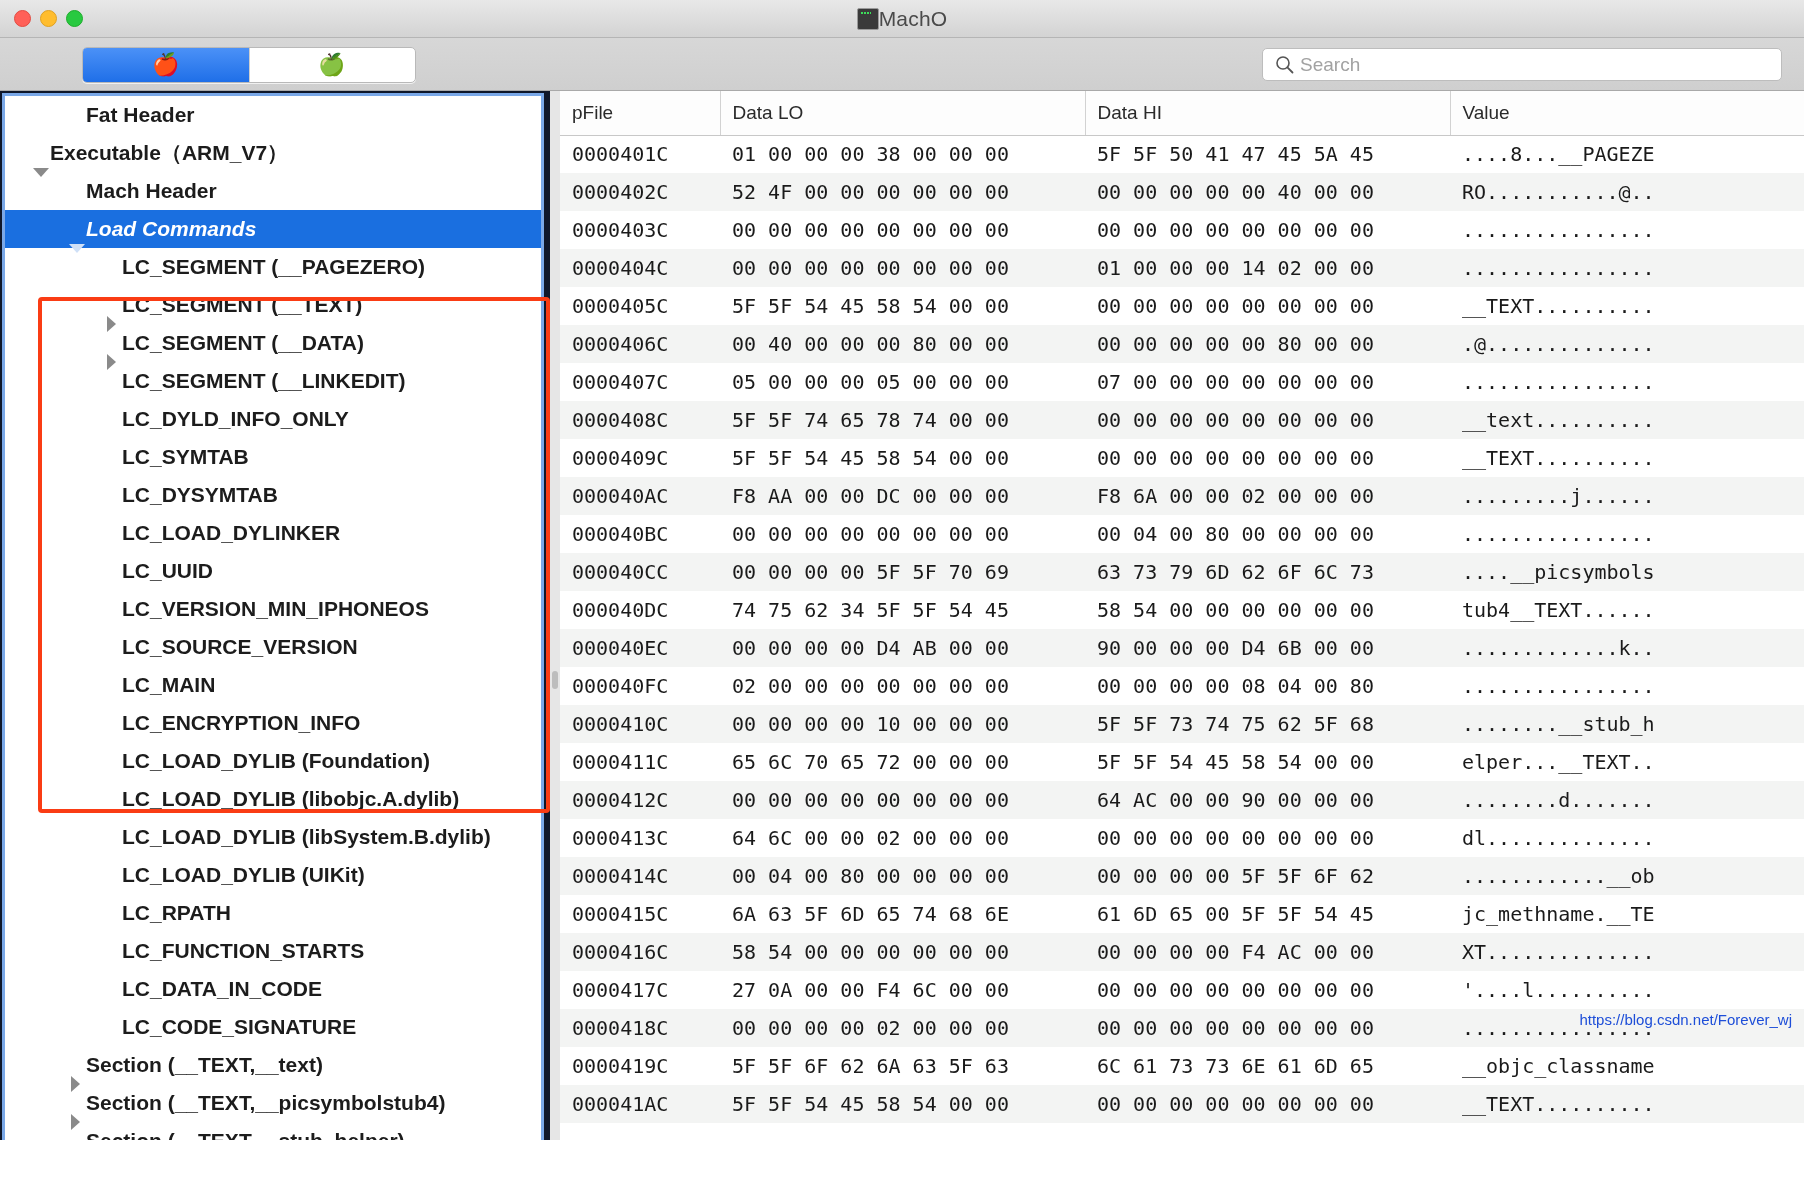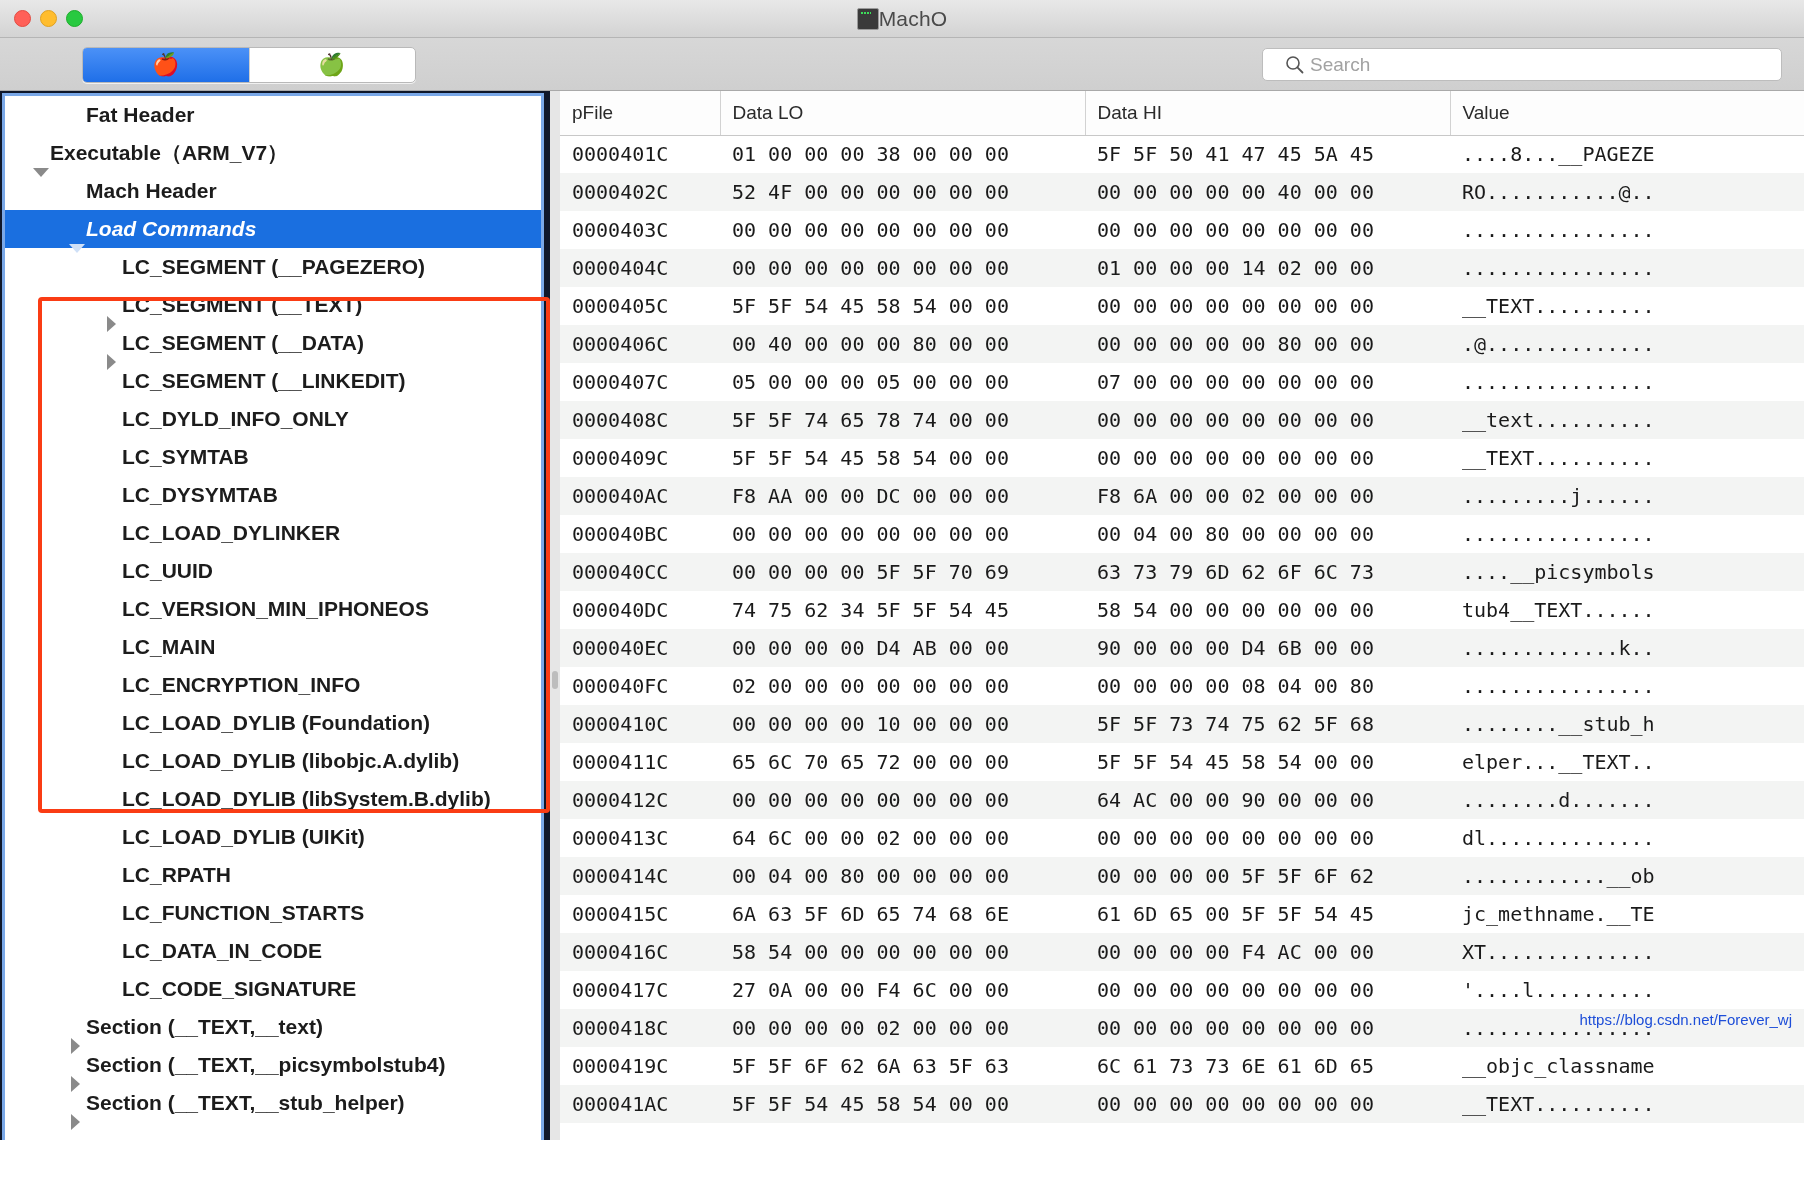--- a/index.html
+++ b/index.html
@@ -65,21 +65,21 @@
     font-size: 15px; color: #333;
   }
   .seg.active { background: linear-gradient(to bottom, #4b91f7 0%, #1f6fe8 100%); }
   .seg + .seg { border-left: 1px solid #cfcfcf; }
   .apple-glyph { font-size: 22px; line-height: 1; }
   .apple-red  { filter: none; }
   .searchbox {
     position: absolute; right: 22px; top: 10px;
     width: 520px; height: 33px;
     background: #fff; border: 1px solid #bdbdbd; border-radius: 5px;
-    display: flex; align-items: center; padding: 0 22px; gap: 6px;
+    display: flex; align-items: center; padding: 0 12px; gap: 6px;
   }
   .searchbox svg { flex: 0 0 19px; }
   .search-input {
     border: 0; outline: 0; font-size: 19px; color: #8e8e8e;
     font-family: "Liberation Sans", sans-serif; width: 100%;
     background: transparent;
   }
   .search-input::placeholder { color: #a2a2a2; }
 
   
@@ -287,20 +287,25 @@
             <span class="lbl">LC_UUID</span>
           </div>
           <div class="row">
             <span style="display: inline-block; width: 98px; flex: 0 0 98px;"></span>
             <span class="arrow"></span>
             <span class="lbl">LC_VERSION_MIN_IPHONEOS</span>
           </div>
           <div class="row">
             <span style="display: inline-block; width: 98px; flex: 0 0 98px;"></span>
             <span class="arrow"></span>
+            <span class="lbl">LC_SOURCE_VERSION</span>
+          </div>
+          <div class="row">
+            <span style="display: inline-block; width: 98px; flex: 0 0 98px;"></span>
+            <span class="arrow"></span>
             <span class="lbl">LC_MAIN</span>
           </div>
           <div class="row">
             <span style="display: inline-block; width: 98px; flex: 0 0 98px;"></span>
             <span class="arrow"></span>
             <span class="lbl">LC_ENCRYPTION_INFO</span>
           </div>
           <div class="row">
             <span style="display: inline-block; width: 98px; flex: 0 0 98px;"></span>
             <span class="arrow"></span>

